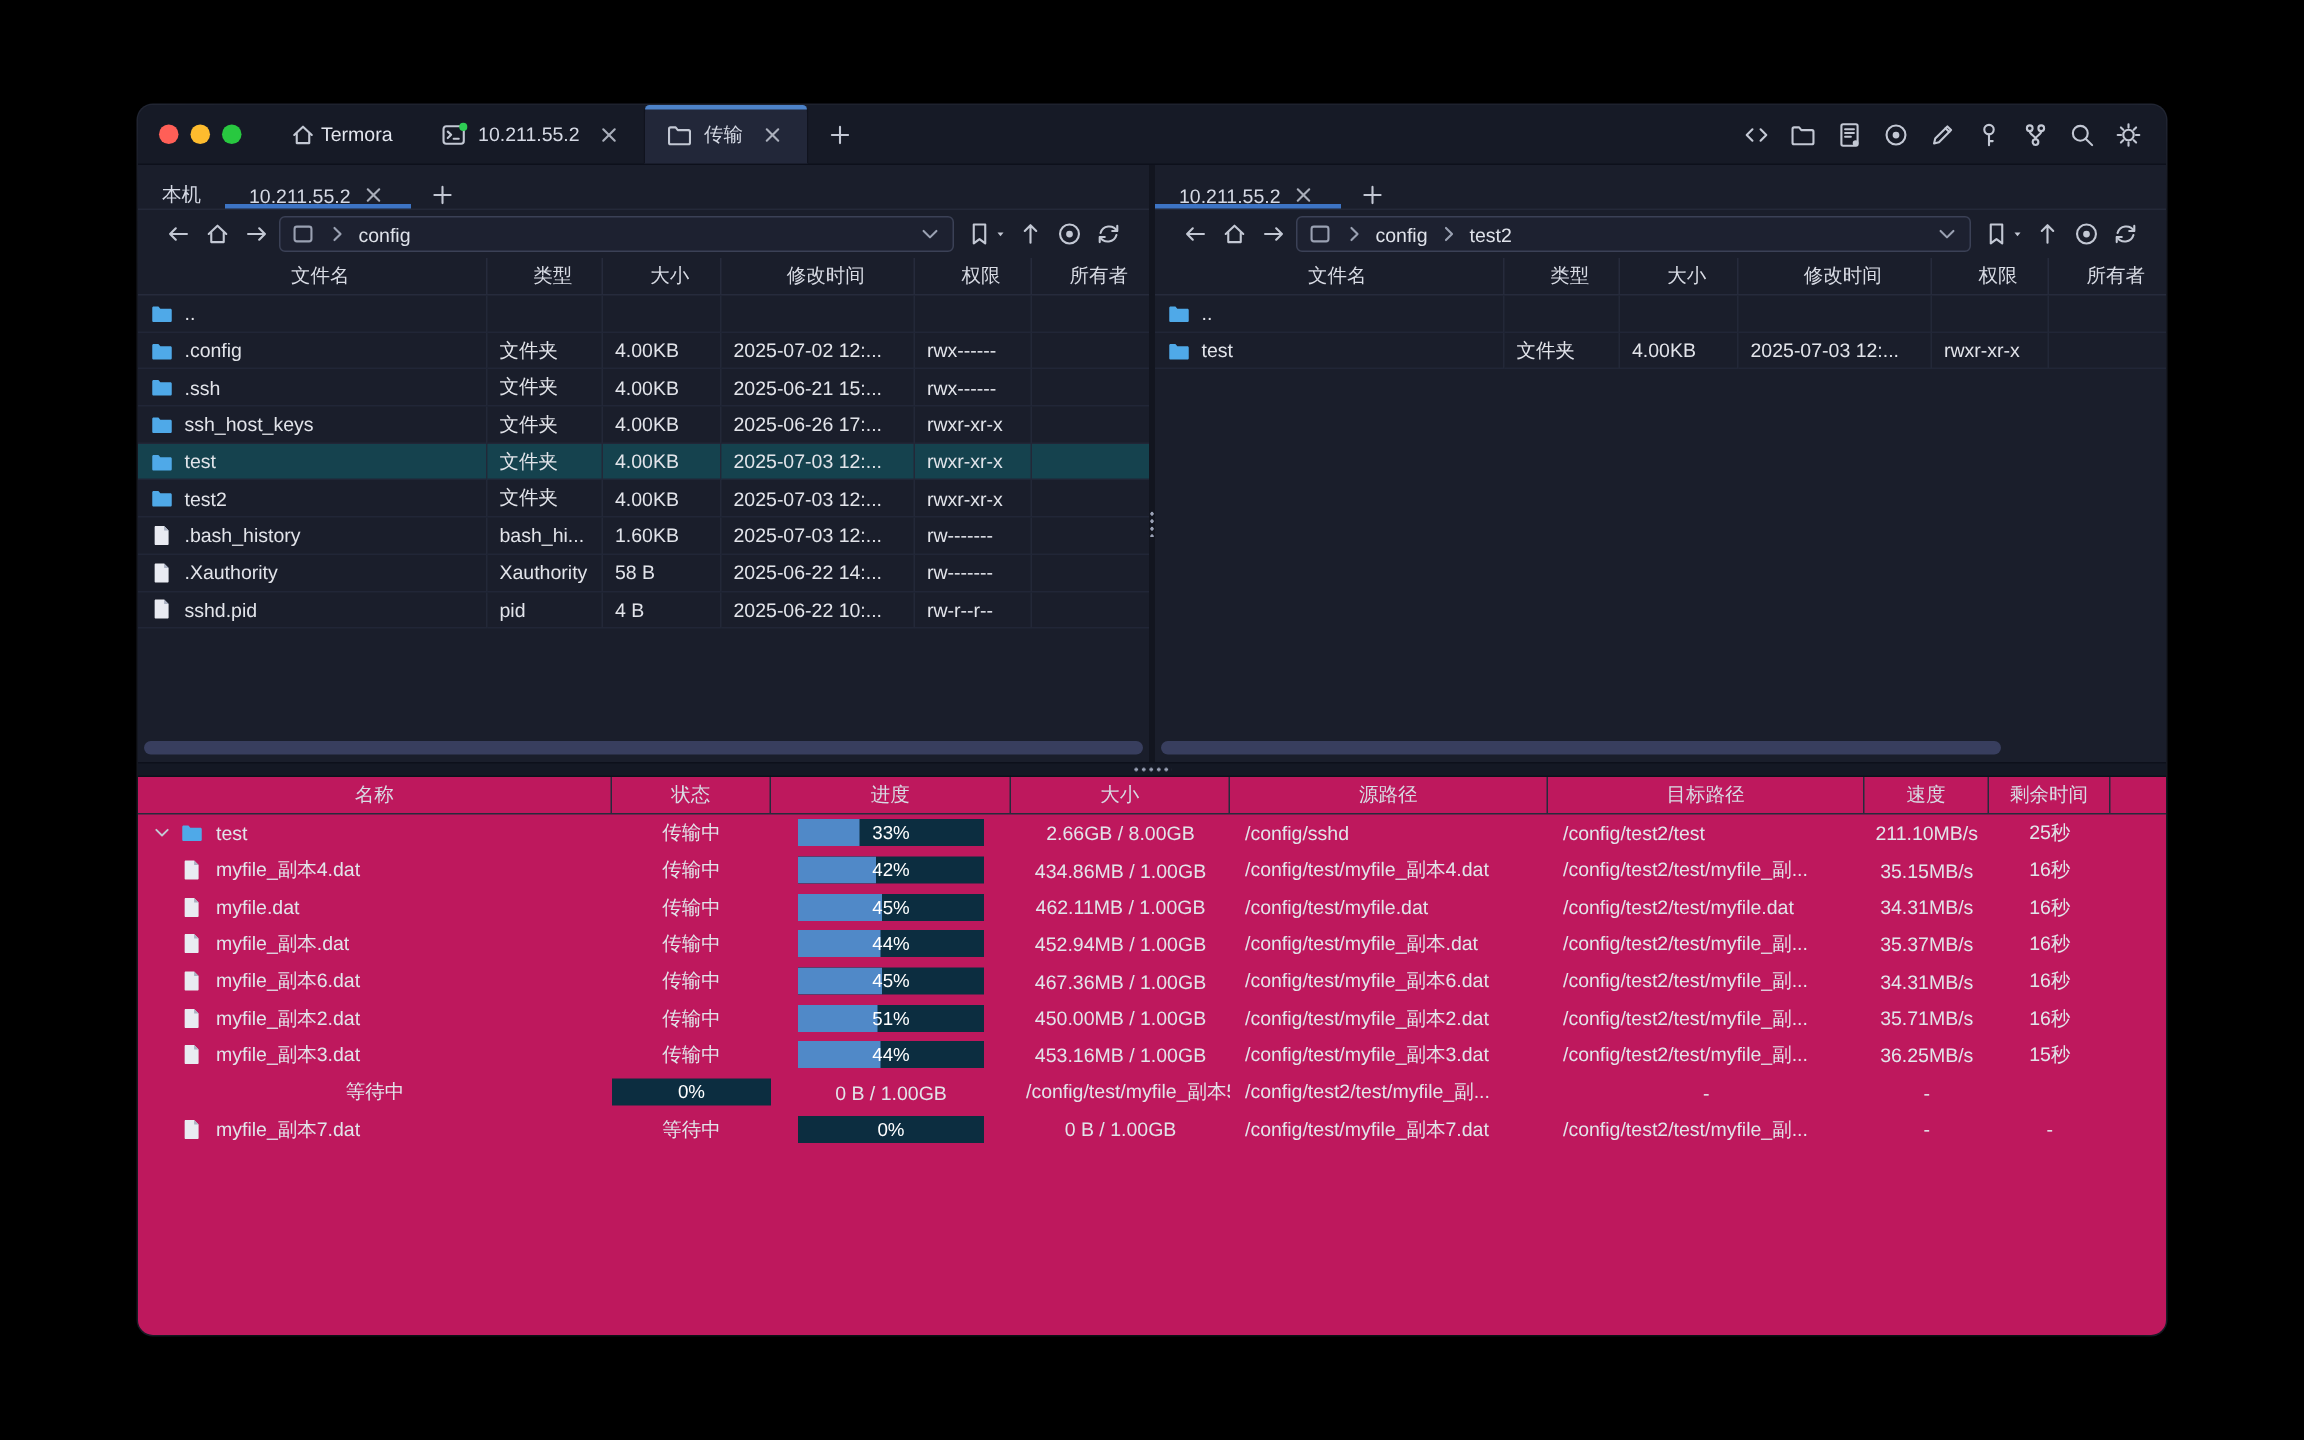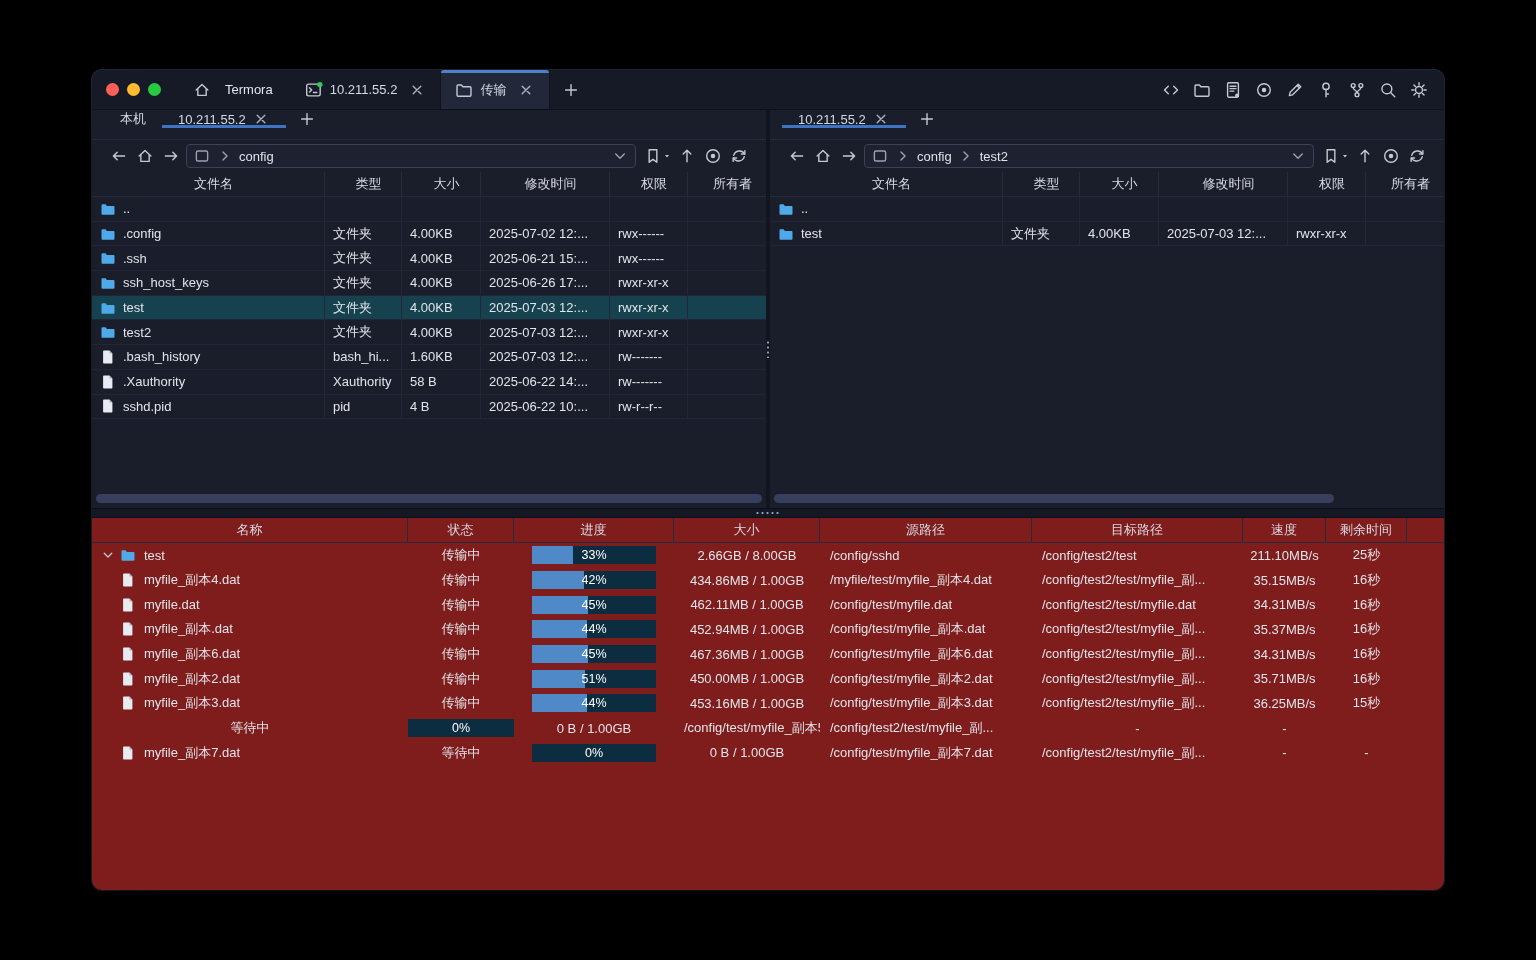--- a/index.html
+++ b/index.html
@@ -8,21 +8,21 @@
     position:absolute; left:92px; top:70px; width:1352px; height:820px;
     background:#1a1e2b; border-radius:10px; overflow:hidden;
     box-shadow:0 25px 70px rgba(0,0,0,.85), 0 0 0 1px #262b3a;
     color:#dfe2ea; font-size:13px;
   }
   
   .titlebar { height:40px; background:#161a26; display:flex; align-items:stretch; border-bottom:1px solid #0d101b; position:relative; }
   .traffic { display:flex; align-items:center; gap:8px; padding:0 14px 0 14px; }
   .light { width:13px; height:13px; border-radius:50%; }
   .light.red{ background:#ff5f57; } .light.yellow{ background:#febc2e; } .light.green{ background:#28c840; }
-  .apptab { display:flex; align-items:center; gap:14px; padding:0 18px; color:#e3e6ee; }
+  .apptab { display:flex; align-items:center; gap:3px; padding:0 18px; color:#e3e6ee; }
   .ttab { display:flex; align-items:center; gap:7px; padding:0 14px; color:#d5d9e4; position:relative; }
   .ttab .tclose { margin-left:4px; opacity:.85; display:flex; }
   .ttab.active { background:#222739; border-left:1px solid #10131e; border-right:1px solid #10131e; border-radius:5px 5px 0 0; }
   .ttab.active::before { content:""; position:absolute; left:0; top:0; right:0; height:3px; background:#4d82c8; border-radius:5px 5px 0 0; }
   .tplus { display:flex; align-items:center; padding:0 12px; color:#c3c8d4; }
   .tb-spacer { flex:1; }
   .tb-icons { display:flex; align-items:center; gap:13px; padding-right:16px; }
   .tb-icon { display:flex; width:18px; height:18px; color:#c3c8d4; cursor:default; }
   svg { display:block; }
   .icon-stroke { stroke:currentColor; fill:none; stroke-width:1.25; stroke-linecap:round; stroke-linejoin:round; }
@@ -30,21 +30,21 @@
   
   .panes { position:absolute; left:0; top:40px; width:1352px; height:398px; display:flex; }
   .pane { width:674px; position:relative; background:#1a1e2b; }
   .v-split { width:4px; background:#12151f; position:relative; cursor:col-resize; }
   .v-grip { position:absolute; left:50%; top:230px; transform:translateX(-50%); width:4px; height:18px;
     background:radial-gradient(circle, #9aa1b5 1px, transparent 1.2px); background-size:4px 5px; }
   .h-split { position:absolute; left:0; top:438px; width:1352px; height:10px; background:#141824; cursor:row-resize; border-top:1px solid #0d101b; border-bottom:1px solid #0d101b; }
   .h-grip { position:absolute; left:50%; top:50%; transform:translate(-50%,-50%); width:26px; height:4px;
     background:radial-gradient(circle, #9aa1b5 1px, transparent 1.2px); background-size:5px 4px; }
 
-  .pane-tabs { height:30px; display:flex; align-items:flex-start; border-bottom:1px solid #242939;padding-left:12px; }
+  .pane-tabs { height:30px; display:flex; align-items:flex-end; border-bottom:1px solid #242939; }
   .ptab { display:flex; align-items:center; gap:6px; padding:0 16px; color:#d5d9e4; position:relative; }
   .ptab.active::after { content:""; position:absolute; left:0; bottom:0; right:0; height:3px; background:#3d74c4; }
   .ptab .tclose { display:flex; opacity:.85; }
   .pplus { display:flex; align-items:center; padding:0 12px; color:#c3c8d4; }
 
   .pane-toolbar { height:32px; display:flex; align-items:center; gap:4px; padding:0 16px; }
   .nav-btn { display:flex; width:22px; height:22px; align-items:center; justify-content:center; color:#c3c8d4; border-radius:4px; }
   .pathbox { flex:1; height:24px; border:1px solid #3b4156; background:#1d2130; border-radius:4px; display:flex; align-items:center; gap:5px; padding:0 6px; color:#dfe2ea; }
   .pathbox .crumb { font-size:13px; }
   .pathbox .sep { color:#9aa1b2; display:flex; }
@@ -59,21 +59,21 @@
   .frow { height:24.7px; }
   .frow .fc { display:flex; align-items:center; padding:0 8px; border-right:1px solid #20253500; border-right:1px solid #232838; border-bottom:1px solid #212637; white-space:nowrap; overflow:hidden; color:#e2e4ea; }
   .frow .fc:last-child { border-right:none; }
   .frow.selected .fc { background:#15424e; }
   .ficon { width:16px; height:16px; margin-right:7px; flex:0 0 auto; }
   .hscroll { position:absolute; left:4px; bottom:5px; height:9px; border-radius:5px; background:#383e5e; }
   .hscroll.full { right:4px; }
   .hscroll.part { width:560px; }
 
   
-  .transfer { position:absolute; left:0; top:448px; width:1352px; height:372px; background:#7f1d1d; }
+  .transfer { position:absolute; left:0; top:448px; width:1352px; height:372px; background:#be185d; }
   .tgrid { display:grid; grid-template-columns:316px 106px 160px 146px 212px 211px 83px 81px 1fr; }
   .thead { height:25px; border-bottom:1px solid #262b3c; }
   .thead .hc { display:flex; align-items:center; justify-content:center; color:#d8dbe4; border-right:1px solid #262b3c; font-size:13px; }
   .thead .hc:last-child { border-right:none; }
   .trow { height:24.7px; }
   .trow .tc { display:flex; align-items:center; white-space:nowrap; overflow:hidden; color:#e2e4ea; }
   .tc.name { padding-left:8px; }
   .tc.center { justify-content:center; }
   .tc.path { padding-left:10px; }
   .expander { width:16px; height:16px; margin-right:4px; color:#c3c8d4; flex:0 0 auto; }
@@ -659,21 +659,21 @@
       <span class="ftext">myfile_副本4.dat</span>
     </div>
     <div class="tc center c-status">传输中</div>
     <div class="tc center">
       <span class="pbar">
         <span class="pfill" style="width: 42%;"></span>
         <span class="plabel">42%</span>
       </span>
     </div>
     <div class="tc center c-size">434.86MB / 1.00GB</div>
-    <div class="tc path c-src">/myfile/test/myfile_副本4.dat</div>
+    <div class="tc path c-src">/config/test/myfile_副本4.dat</div>
     <div class="tc path c-dst">/config/test2/test/myfile_副...</div>
     <div class="tc center c-speed">35.15MB/s</div>
     <div class="tc center c-eta">16秒</div>
     <div class="tc"></div>
   </div>
         <div class="tgrid trow">
     <div class="tc name">
             <span class="indent"></span>
 
       <span class="ficon">

